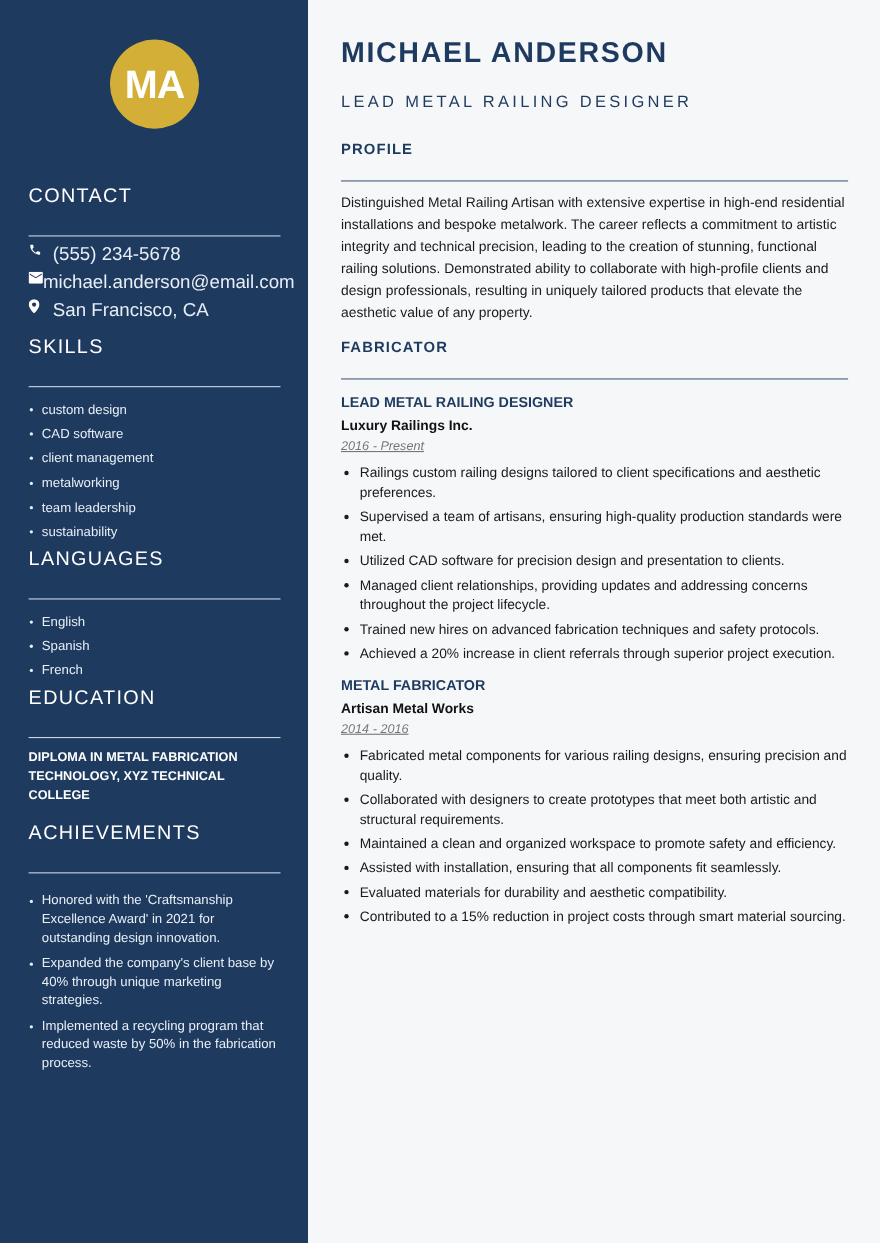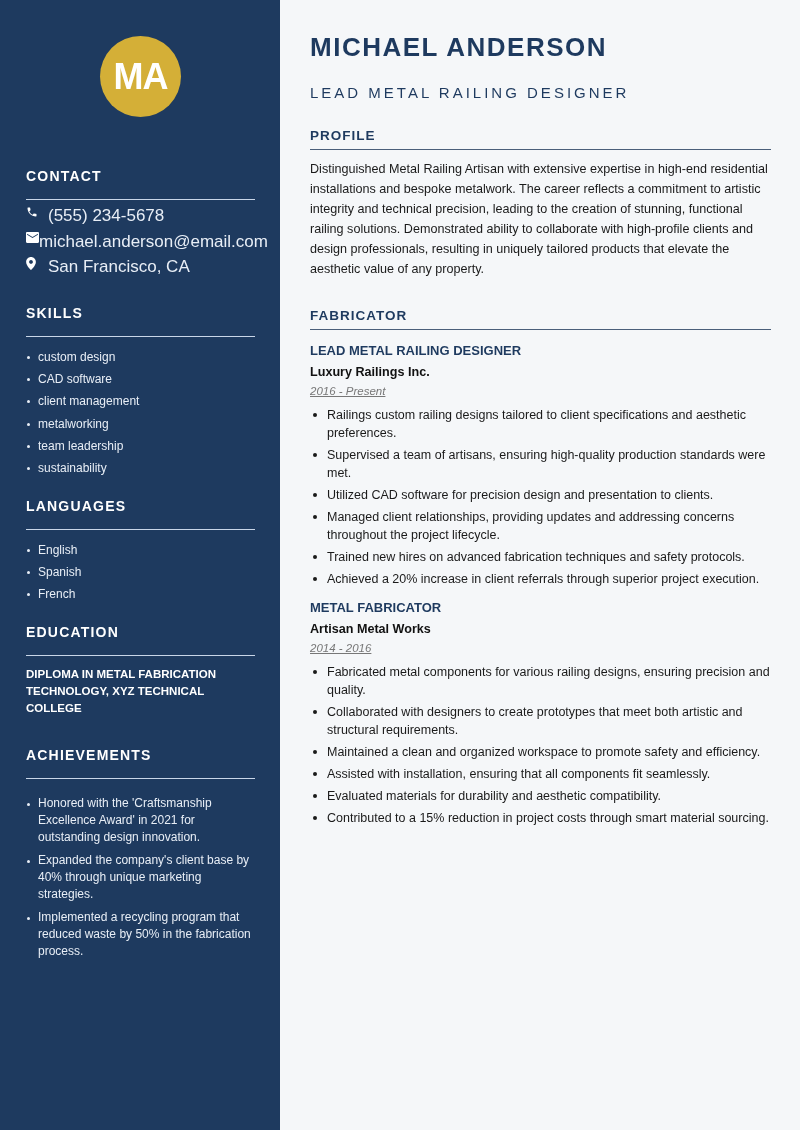--- a/index.html
+++ b/index.html
@@ -1,35 +1,35 @@
 <!DOCTYPE html>
 <html><head>
 <meta charset="utf-8">
 <style>
   * { box-sizing: border-box; margin: 0; padding: 0; }
   html, body { width: 800px; height: 1130px; overflow: hidden; }
   body { font-family: "Liberation Sans", sans-serif; background: #f5f7f9; position: relative; }
   .sidebar { position: absolute; left: 0; top: 0; width: 280px; height: 1130px; background: #1e3a5f; color: #fff; padding: 0 26px; }
   .avatar { position: absolute; left: 100px; top: 36px; width: 81px; height: 81px; border-radius: 50%; background: #d4af37; color: #fff; font-weight: bold; font-size: 36px; display: flex; align-items: center; justify-content: center; letter-spacing: -1px; }
   .side-section { position: absolute; left: 26px; width: 229px; }
-  .side-title { font-size: 14px; font-weight: bold; letter-spacing: 1.2px; color: #fff; padding-bottom: 15px; border-bottom: 1.5px solid #c9d6e8; }
+  .side-title { font-size: 18px; font-weight: normal; letter-spacing: 1.2px; color: #fff; padding-bottom: 25px; border-bottom: 1.5px solid #c9d6e8; }
   .contact-row { display: flex; align-items: flex-start; font-size: 17px; color: #e8eef6; height: 25.5px; }
   .contact-row .ic { width: 22px; display: flex; align-items: center; }
   .side-list { list-style: none; margin-top: 9px; }
   .side-list li { position: relative; padding-left: 12px; font-size: 12px; color: #e8eef6; line-height: 22.2px; }
   .side-list li::before { content: ""; position: absolute; left: 1px; top: 10px; width: 3px; height: 3px; border-radius: 50%; background: #e8eef6; }
   .ach-list li { line-height: 17px; margin-bottom: 6px; }
   .ach-list li::before { top: 7.5px; }
   .edu { margin-top: 10px; font-size: 11.5px; font-weight: bold; line-height: 17px; color: #fff; text-transform: uppercase; }
 
   .main { position: absolute; left: 310px; top: 0; width: 461px; }
   .name { position: absolute; top: 32px; left: 0; font-size: 26px; font-weight: bold; color: #1e3a5f; letter-spacing: 1.5px; white-space: nowrap; }
   .role { position: absolute; top: 84px; left: 0; font-size: 15px; color: #1e3a5f; letter-spacing: 3px; white-space: nowrap; }
   .main-section { position: absolute; left: 0; width: 461px; }
-  .main-title { font-size: 13.5px; font-weight: bold; color: #1e3a5f; letter-spacing: 1px; padding-bottom: 6px; border-bottom: 1.5px solid #4a5f7a; }
+  .main-title { font-size: 13.5px; font-weight: bold; color: #1e3a5f; letter-spacing: 1px; padding-bottom: 21px; border-bottom: 1.5px solid #4a5f7a; }
   .profile-text { margin-top: 9px; font-size: 12.6px; line-height: 20px; color: #1a1a1a; }
   .job { margin-top: 13px; }
   .job-title { font-size: 13px; font-weight: bold; color: #1e3a5f; }
   .company { margin-top: 7px; font-size: 12.6px; font-weight: bold; color: #111; }
   .dates { margin-top: 6px; font-size: 11.5px; font-style: italic; color: #777; text-decoration: underline; }
   .bullets { list-style: none; margin-top: 9px; }
   .bullets li { position: relative; padding-left: 17px; font-size: 12.5px; line-height: 18px; color: #1a1a1a; margin-bottom: 4px; }
   .bullets li::before { content: ""; position: absolute; left: 3px; top: 7px; width: 4px; height: 4px; border-radius: 50%; background: #1a1a1a; }
 </style>
 </head>

